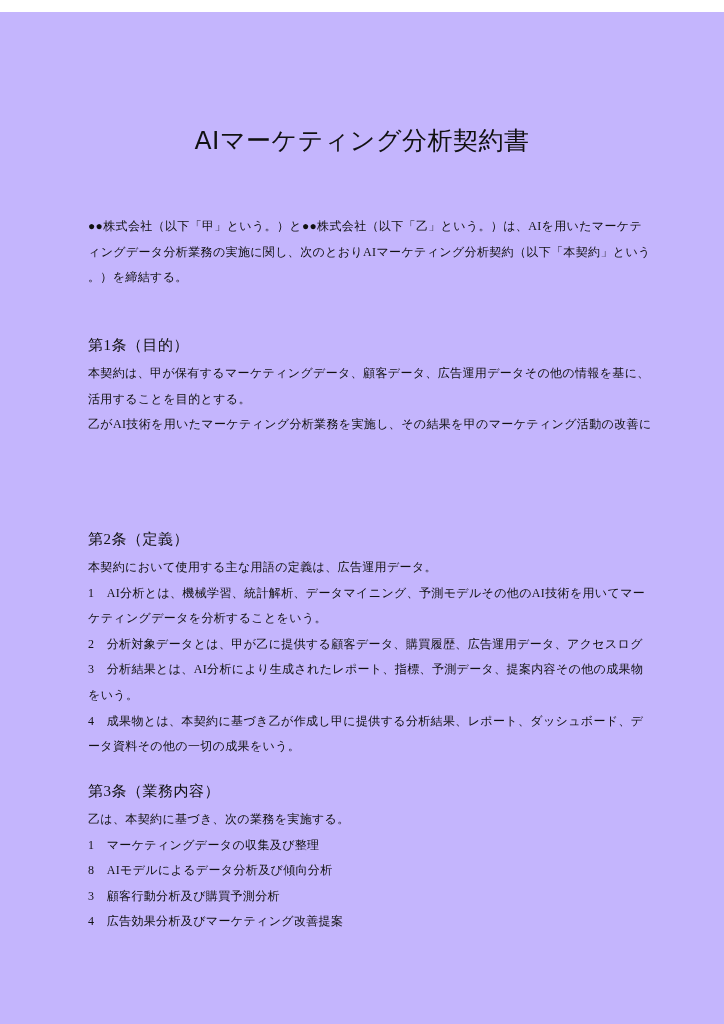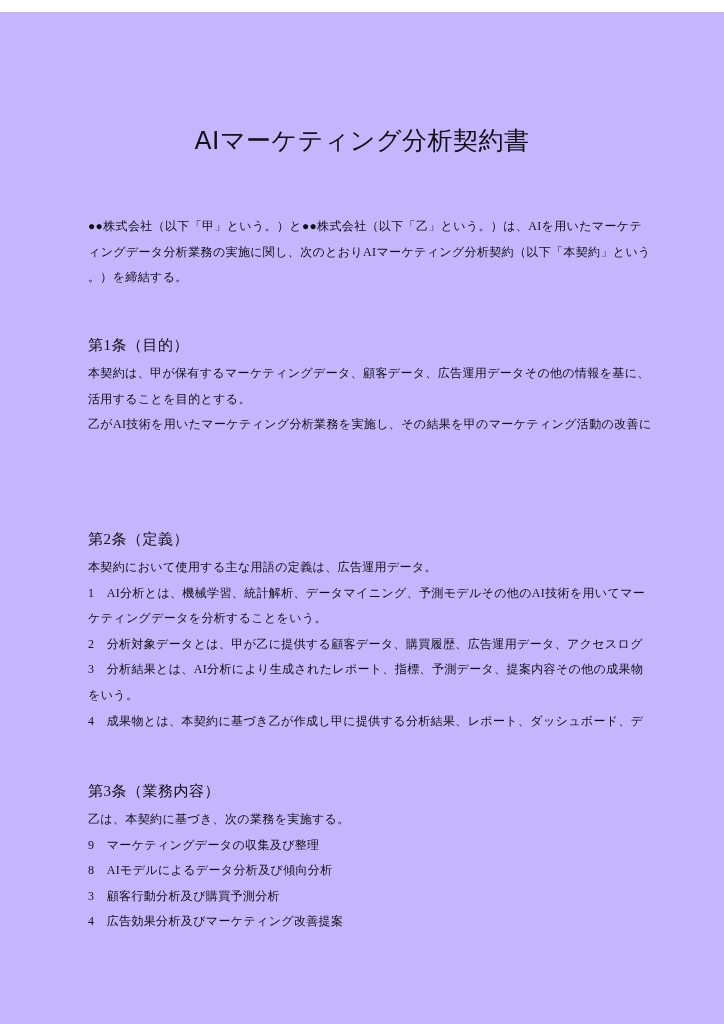--- a/index.html
+++ b/index.html
@@ -80,24 +80,25 @@
 
   <div class="block" style="top:472px;margin-top:43px;">
     <h2 class="heading">第2条（定義）</h2>
     <span class="line">本契約において使用する主な用語の定義は、広告運用データ。</span>
     <span class="line">1　AI分析とは、機械学習、統計解析、データマイニング、予測モデルその他のAI技術を用いてマー</span>
     <span class="line">ケティングデータを分析することをいう。</span>
     <span class="line">2　分析対象データとは、甲が乙に提供する顧客データ、購買履歴、広告運用データ、アクセスログ</span>
     <span class="line">3　分析結果とは、AI分析により生成されたレポート、指標、予測データ、提案内容その他の成果物</span>
     <span class="line">をいう。</span>
     <span class="line">4　成果物とは、本契約に基づき乙が作成し甲に提供する分析結果、レポート、ダッシュボード、デ</span>
+    <span class="line">ータ資料その他の一切の成果をいう。</span>
   </div>
 
   <div class="block" style="top:767px;">
     <h2 class="heading">第3条（業務内容）</h2>
     <span class="line">乙は、本契約に基づき、次の業務を実施する。</span>
-    <span class="line">9　マーケティングデータの収集及び整理</span>
+    <span class="line">1　マーケティングデータの収集及び整理</span>
     <span class="line">8　AIモデルによるデータ分析及び傾向分析</span>
     <span class="line">3　顧客行動分析及び購買予測分析</span>
     <span class="line">4　広告効果分析及びマーケティング改善提案</span>
   </div>
 
 </div>
 
 </body></html>

